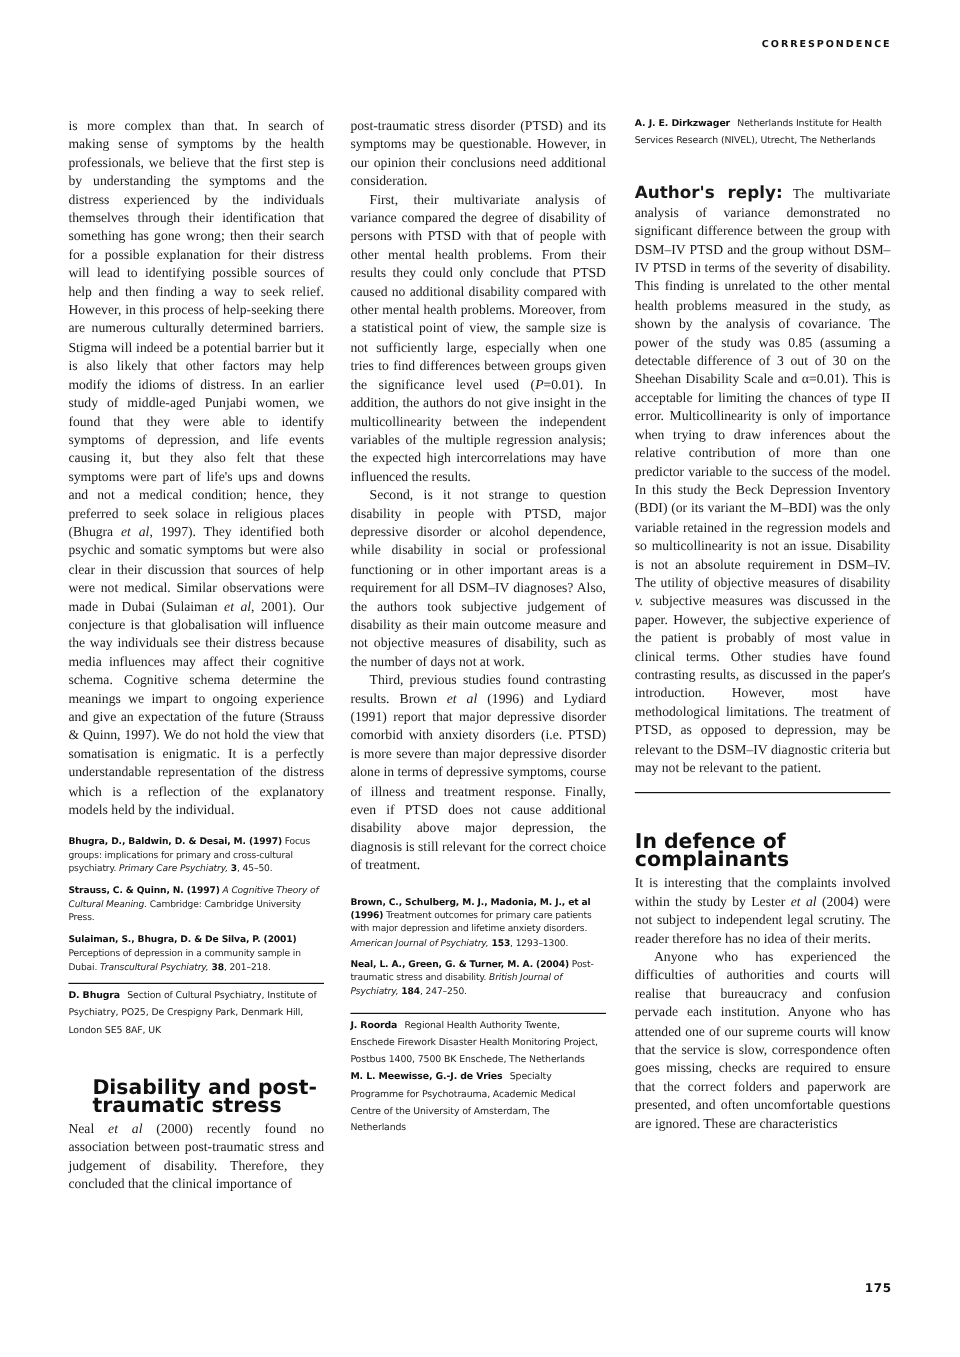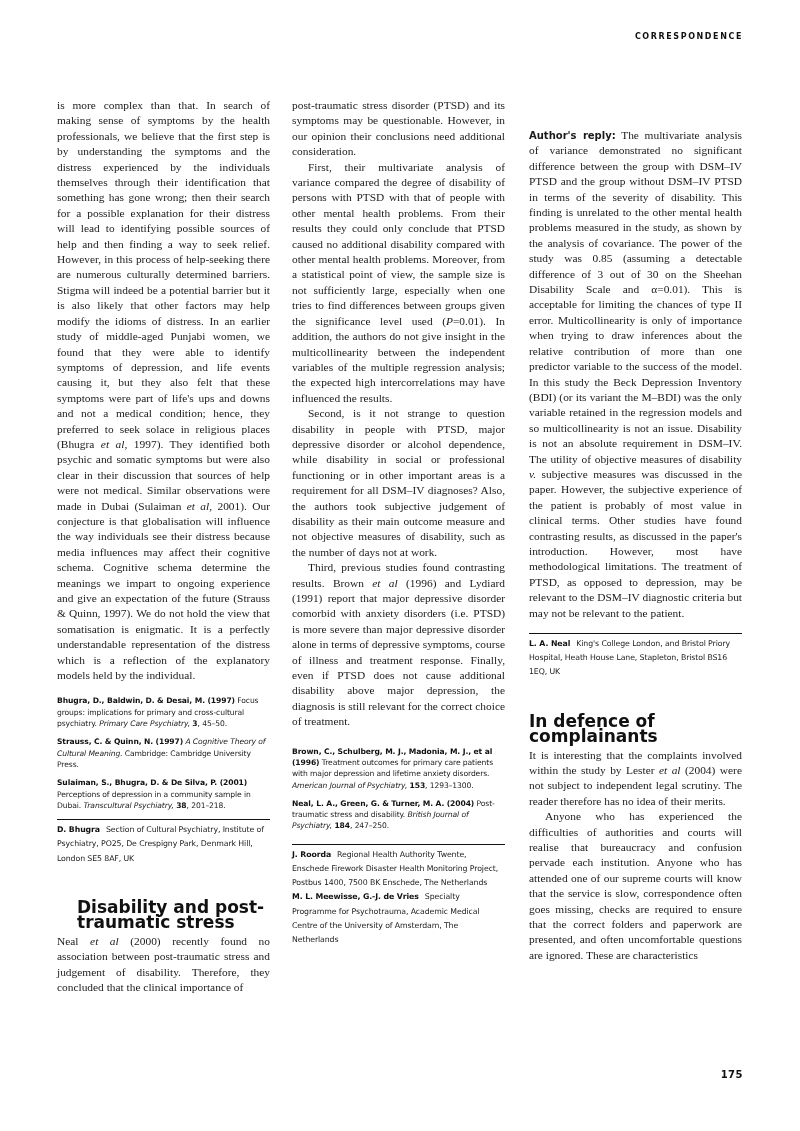--- a/index.html
+++ b/index.html
@@ -36,21 +36,21 @@
   .affil {
     font-family: "DejaVu Sans", sans-serif; font-size: 7.8px; line-height: 14.2px;
     color: #222; margin: 0; letter-spacing: -0.1px;
   }
   .affil b { font-weight: bold; color: #111; margin-right: 6px; }
   .section-heading {
     font-family: "DejaVu Sans", sans-serif; font-weight: bold;
     font-size: 17px; line-height: 15px; margin: 0 0 4px 0; color: #111;
   }
   .lead {
-    font-family: "DejaVu Sans", sans-serif; font-weight: bold; font-size: 10px;
+    font-family: "DejaVu Sans", sans-serif; font-weight: bold; font-size: 14px;
   }
 </style>
 </head>
 <body>
 
 <div class="running-head">CORRESPONDENCE</div>
 
 <div class="col col-1">
   <p class="body-text"><span>is more complex than that. In search of making sense of symptoms by the health professionals, we believe that the first step is by understanding the symptoms and the distress experienced by the individuals themselves through their identification that something has gone wrong; then their search for a possible explanation for their distress will lead to identifying possible sources of help and then finding a way to seek relief. However, in this process of help-seeking there are numerous culturally determined barriers. Stigma will indeed be a potential barrier but it is also likely that other factors may help modify the idioms of distress. In an earlier study of middle-aged Punjabi women, we found that they were able to identify symptoms of depression, and life events causing it, but they also felt that these symptoms were part of life's ups and downs and not a medical condition; hence, they preferred to seek solace in religious places (Bhugra </span><em>et al</em><span>, 1997). They identified both psychic and somatic symptoms but were also clear in their discussion that sources of help were not medical. Similar observations were made in Dubai (Sulaiman </span><em>et al</em><span>, 2001). Our conjecture is that globalisation will influence the way individuals see their distress because media influences may affect their cognitive schema. Cognitive schema determine the meanings we impart to ongoing experience and give an expectation of the future (Strauss &amp; Quinn, 1997). We do not hold the view that somatisation is enigmatic. It is a perfectly understandable representation of the distress which is a reflection of the explanatory models held by the individual.</span></p>
 
@@ -77,24 +77,24 @@
     <p class="ref"><b>Brown, C., Schulberg, M. J., Madonia, M. J., et al (1996)</b><span> Treatment outcomes for primary care patients with major depression and lifetime anxiety disorders. </span><i>American Journal of Psychiatry,</i> <b>153</b><span>, 1293–1300.</span></p>
     <p class="ref"><b>Neal, L. A., Green, G. &amp; Turner, M. A. (2004)</b><span> Post-traumatic stress and disability. </span><i>British Journal of Psychiatry,</i> <b>184</b><span>, 247–250.</span></p>
   </div>
 
   <hr class="rule" style="margin-top:12px;">
   <p class="affil" style="margin-top:3px;"><b>J. Roorda</b><span>Regional Health Authority Twente, Enschede Firework Disaster Health Monitoring Project, Postbus 1400, 7500 BK Enschede, The Netherlands</span></p>
   <p class="affil"><b>M. L. Meewisse, G.-J. de Vries</b><span>Specialty Programme for Psychotrauma, Academic Medical Centre of the University of Amsterdam, The Netherlands</span></p>
 </div>
 
 <div class="col col-3">
+  <p class="affil" style="margin-top:-2px;"><b>A. J. E. Dirkzwager</b><span>Netherlands Institute for Health Services Research (NIVEL), Utrecht, The Netherlands</span></p>
 
   <p class="body-text" style="margin-top:30px;"><span class="lead">Author's reply:</span><span> The multivariate analysis of variance demonstrated no significant difference between the group with DSM–IV PTSD and the group without DSM–IV PTSD in terms of the severity of disability. This finding is unrelated to the other mental health problems measured in the study, as shown by the analysis of covariance. The power of the study was 0.85 (assuming a detectable difference of 3 out of 30 on the Sheehan Disability Scale and α=0.01). This is acceptable for limiting the chances of type II error. Multicollinearity is only of importance when trying to draw inferences about the relative contribution of more than one predictor variable to the success of the model. In this study the Beck Depression Inventory (BDI) (or its variant the M–BDI) was the only variable retained in the regression models and so multicollinearity is not an issue. Disability is not an absolute requirement in DSM–IV. The utility of objective measures of disability </span><em>v.</em><span> subjective measures was discussed in the paper. However, the subjective experience of the patient is probably of most value in clinical terms. Other studies have found contrasting results, as discussed in the paper's introduction. However, most have methodological limitations. The treatment of PTSD, as opposed to depression, may be relevant to the DSM–IV diagnostic criteria but may not be relevant to the patient.</span></p>
 
   <hr class="rule" style="margin-top:12px;">
-  <p class="affil" style="margin-top:3px;"><b>L. A. Neal</b><span>King's College London, and Bristol Priory Hospital, Heath House Lane, Stapleton, Bristol BS16 1EQ, UK</span></p>
 
   <h2 class="section-heading" style="margin-top:34px;">In defence of complainants</h2>
   <p class="body-text"><span>It is interesting that the complaints involved within the study by Lester </span><em>et al</em><span> (2004) were not subject to independent legal scrutiny. The reader therefore has no idea of their merits.</span></p>
   <p class="body-text indent">Anyone who has experienced the difficulties of authorities and courts will realise that bureaucracy and confusion pervade each institution. Anyone who has attended one of our supreme courts will know that the service is slow, correspondence often goes missing, checks are required to ensure that the correct folders and paperwork are presented, and often uncomfortable questions are ignored. These are characteristics</p>
 </div>
 
 <div class="page-number">175</div>
 
 </body></html>

